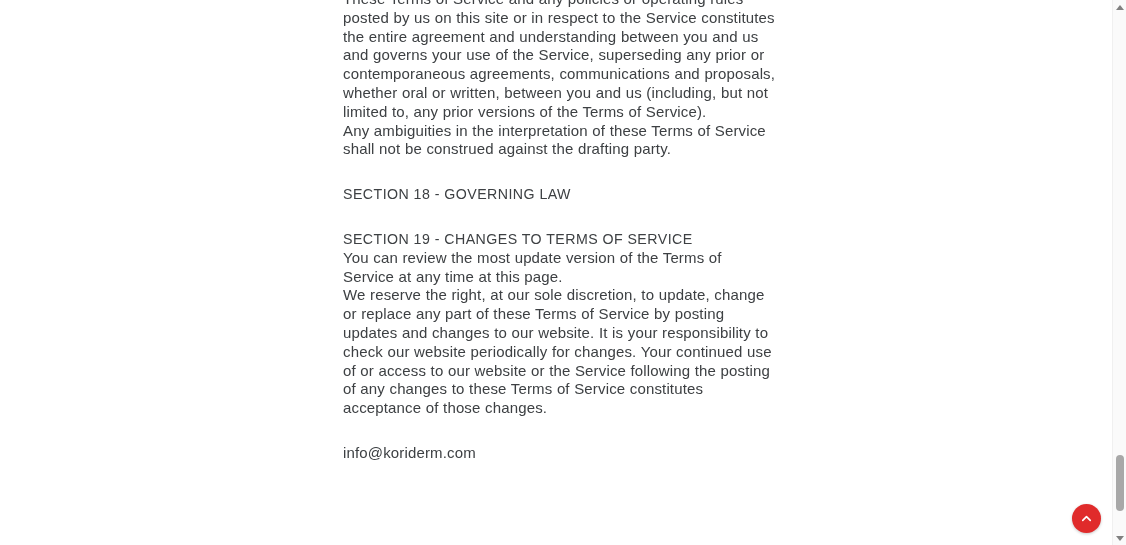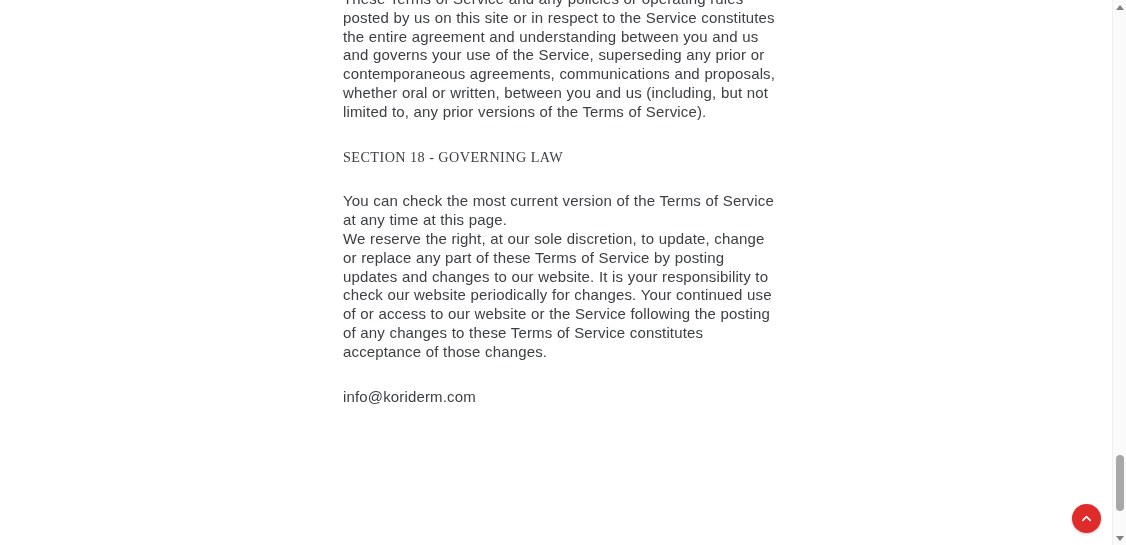--- a/index.html
+++ b/index.html
@@ -41,21 +41,21 @@
     font-weight: 400;
     line-height: 18.8px;
     letter-spacing: 0.15px;
     text-align: left;
     word-spacing: 0.2px;
   }
 
   .heading {
     margin: 0;
     color: #3d4043;
-    font-family: Liberation Serif, serif;
+    font-family: Liberation Sans, sans-serif;
     font-size: 14.2px;
     font-weight: 400;
     line-height: 18.8px;
     letter-spacing: 0.45px;
     text-transform: none;
   }
 
   .gap-section { height: 26px; }
 
   
@@ -121,30 +121,32 @@
   }
 </style>
 </head>
 <body>
 
 <div id="page">
   <div id="doc">
 
     <p class="para">These Terms of Service and any policies or operating rules posted by us on this site or in respect to the Service constitutes the entire agreement and understanding between you and us and governs your use of the Service, superseding any prior or contemporaneous agreements, communications and proposals, whether oral or written, between you and us (including, but not limited to, any prior versions of the Terms of Service).</p>
 
+    <p class="para">Any ambiguities in the interpretation of these Terms of Service shall not be construed against the drafting party.</p>
 
     <div class="gap-section"></div>
 
     <p class="heading">SECTION 18 - GOVERNING LAW</p>
 
 
     <div class="gap-section"></div>
 
+    <p class="heading">SECTION 19 - CHANGES TO TERMS OF SERVICE</p>
 
-    <p class="para">You can check the most current version of the Terms of Service at any time at this page.</p>
+    <p class="para">You can review the most update version of the Terms of Service at any time at this page.</p>
 
     <p class="para">We reserve the right, at our sole discretion, to update, change or replace any part of these Terms of Service by posting updates and changes to our website. It is your responsibility to check our website periodically for changes. Your continued use of or access to our website or the Service following the posting of any changes to these Terms of Service constitutes acceptance of those changes.</p>
 
     <div class="gap-section"></div>
 
 
 
     <p class="para">info@koriderm.com</p>
 
   </div>

